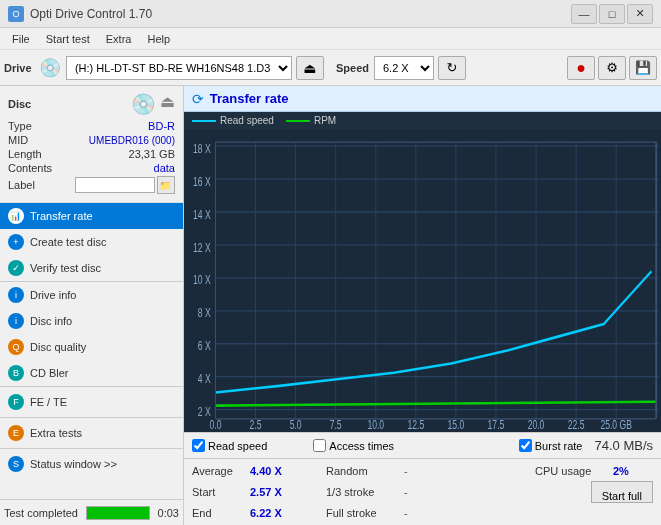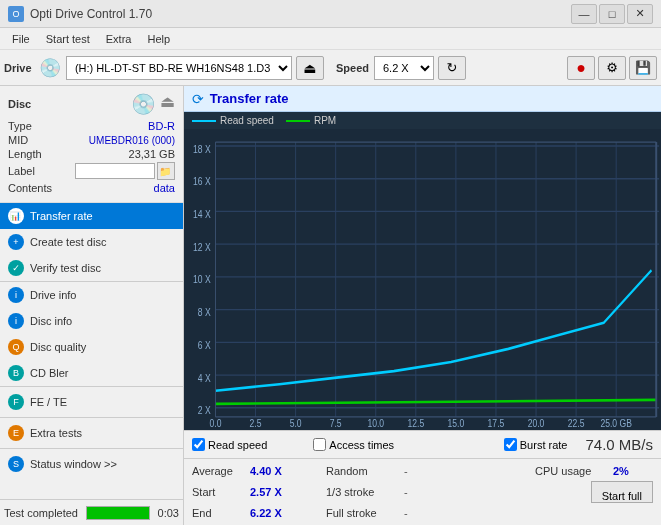--- a/index.html
+++ b/index.html
@@ -155,29 +155,29 @@
       </div>
       <div class="disc-row">
         <span class="disc-key">MID</span>
         <span class="disc-val" style="font-size:10px;">UMEBDR016 (000)</span>
       </div>
       <div class="disc-row">
         <span class="disc-key">Length</span>
         <span class="disc-val-black">23,31 GB</span>
       </div>
       <div class="disc-row">
+        <span class="disc-key">Contents</span>
+        <span class="disc-val">data</span>
+      </div>
+      <div class="disc-row">
         <span class="disc-key">Label</span>
         <div style="display:flex; align-items:center; gap:2px;">
           <input class="label-input" type="text" style="">
           <div class="label-folder-btn">📁</div>
         </div>
-      </div>
-      <div class="disc-row">
-        <span class="disc-key">Contents</span>
-        <span class="disc-val">data</span>
       </div>
     </div>
 
     <div class="nav-items">
       <div class="nav-item active">
         <div class="nav-icon active-icon">📊</div>
         <span>Transfer rate</span>
       </div>
       <div class="nav-item">
         <div class="nav-icon blue" style="background:#0078d7; color:white;">+</div>
@@ -317,21 +317,21 @@
         <div style="width:30px;"></div>
         <div class="checkbox-item">
           <input type="checkbox" style="">
           <span>Access times</span>
         </div>
         <div style="flex:1;"></div>
         <div class="checkbox-item">
           <input type="checkbox" checked="" style="">
           <span>Burst rate</span>
         </div>
-        <span style="margin-left:10px; font-size:15px; color:#333;">74.0 MB/s</span>
+        <span style="margin-left:4px; font-size:13px; color:#333;">74.0 MB/s</span>
       </div>
     </div>
 
     <div class="bottom-stats">
 
       <div class="stats-row">
         <span class="stat-label">Average</span>
         <span class="stat-value">4.40 X</span>
         <span style="flex:0 0 20px;"></span>
         <span class="stat-right">Random</span>

